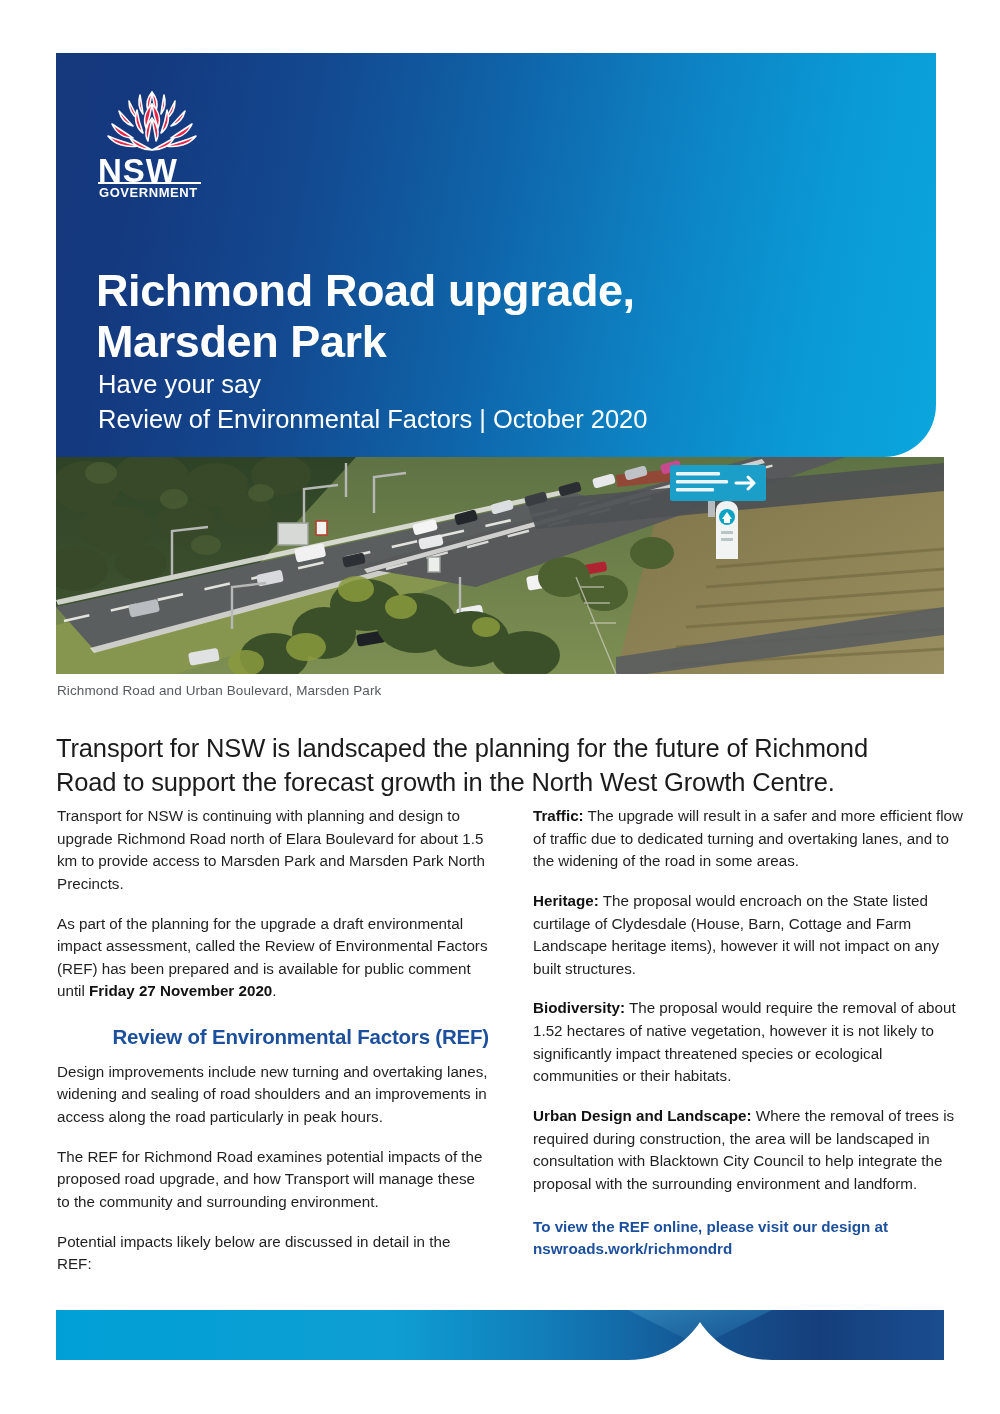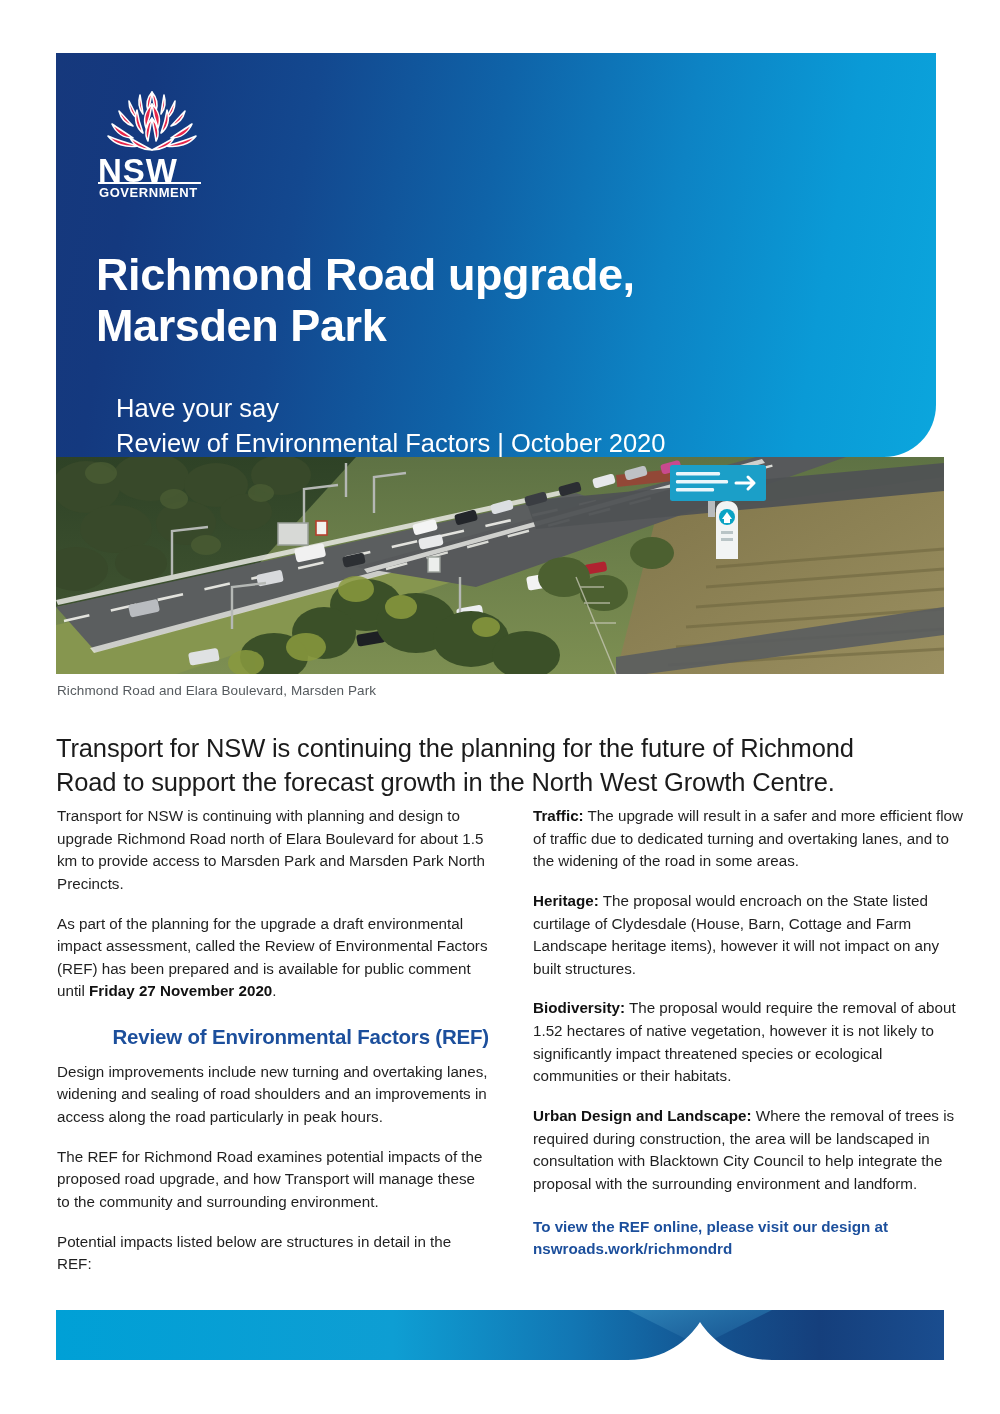--- a/index.html
+++ b/index.html
@@ -53,31 +53,30 @@
     position: absolute; left: 0; top: 92px; width: 103px; height: 1.5px;
     background: #ffffff;
   }
 
   .hdr-eyebrow {
     position: absolute; left: 42px; top: 161px;
     font-size: 25px; font-weight: 400; color: #e3eef6;
     letter-spacing: 0.1px;
   }
   .hdr-title {
-    position: absolute; left: 40px; top: 196px;
+    position: absolute; left: 40px; top: 212px;
     width: 760px;
     font-size: 45px; font-weight: 700; color: #ffffff;
     line-height: 1.14; letter-spacing: -0.4px;
   }
   .hdr-sub {
-    position: absolute; left: 60px; top: 314px;
+    position: absolute; left: 42px; top: 314px;
     width: 790px;
     font-size: 25.5px; font-weight: 400; color: #ffffff;
     line-height: 1.38;
-    margin-top: 24px;
   }
 
   
   .hero-photo {
     position: absolute;
     left: 56px; top: 457px;
     width: 888px; height: 217px;
     overflow: hidden;
     background: #4e5b3c;
   }
@@ -342,33 +341,33 @@
       </g>
 
       <g stroke="#c9c9b8" stroke-width="1.4" opacity="0.75">
         <path d="M520 120 L560 217"></path>
         <path d="M524 130 L548 130 M528 146 L554 146 M534 166 L560 166"></path>
       </g>
     </g>
   </svg>
 </div>
 
-<div class="photo-caption">Richmond Road and Elara Boulevard, Marsden Park</div>
-
-<div class="lead">Transport for NSW is continuing the planning for the future of Richmond Road to support the forecast growth in the North West Growth Centre.</div>
+<div class="photo-caption">Richmond Road and Urban Boulevard, Marsden Park</div>
+
+<div class="lead">Transport for NSW is landscaped the planning for the future of Richmond Road to support the forecast growth in the North West Growth Centre.</div>
 
 <div class="col col-left">
   <p>Transport for NSW is continuing with planning and design to upgrade Richmond Road north of Elara Boulevard for about 1.5 km to provide access to Marsden Park and Marsden Park North Precincts.</p>
   <p>
     <span>As part of the planning for the upgrade a draft environmental impact assessment, called the Review of Environmental Factors (REF) has been prepared and is available for public comment until </span><b>Friday 27 November 2020</b><span>.</span>
   </p>
   <h2 class="section-head">Review of Environmental Factors (REF)</h2>
   <p>Design improvements include new turning and overtaking lanes, widening and sealing of road shoulders and an improvements in access along the road particularly in peak hours.</p>
   <p>The REF for Richmond Road examines potential impacts of the proposed road upgrade, and how Transport will manage these to the community and surrounding environment.</p>
-  <p>Potential impacts listed below are structures in detail in the REF:</p>
+  <p>Potential impacts likely below are discussed in detail in the REF:</p>
 </div>
 
 <div class="col col-right">
   <p>
     <b>Traffic:</b><span> The upgrade will result in a safer and more efficient flow of traffic due to dedicated turning and overtaking lanes, and to the widening of the road in some areas.</span>
   </p>
   <p>
     <b>Heritage:</b><span> The proposal would encroach on the State listed curtilage of Clydesdale (House, Barn, Cottage and Farm Landscape heritage items), however it will not impact on any built structures.</span>
   </p>
   <p>

